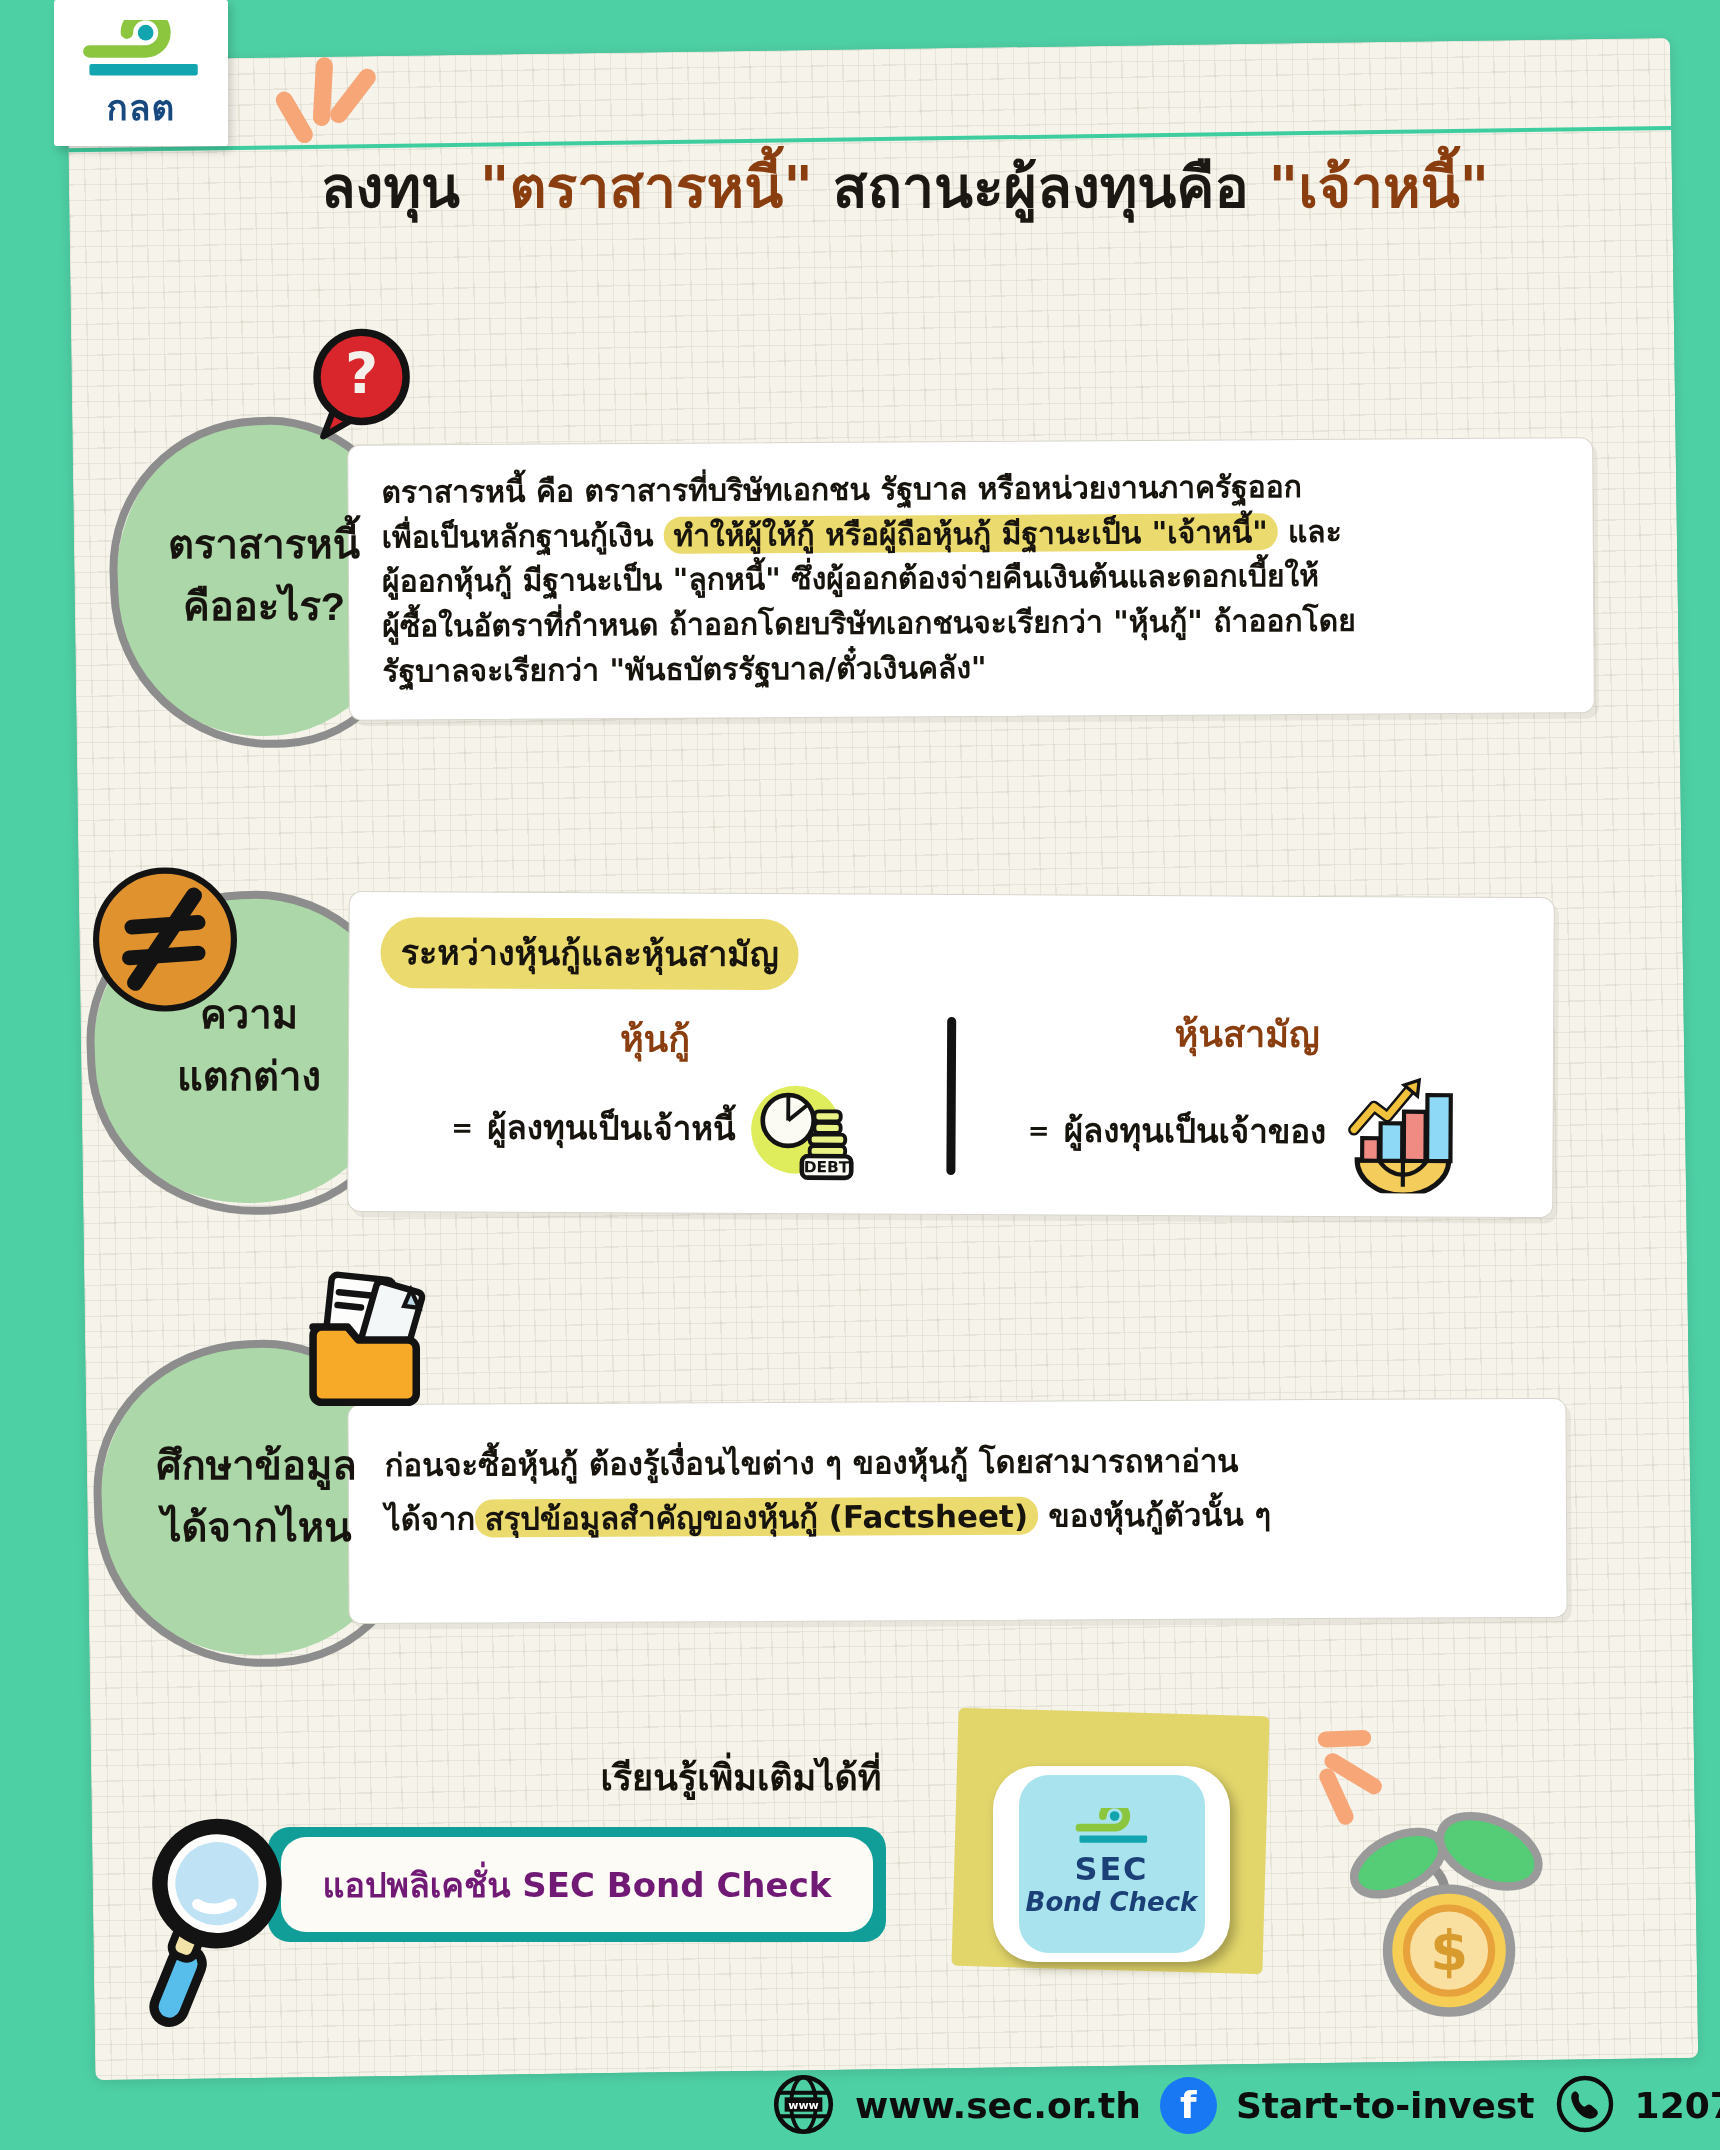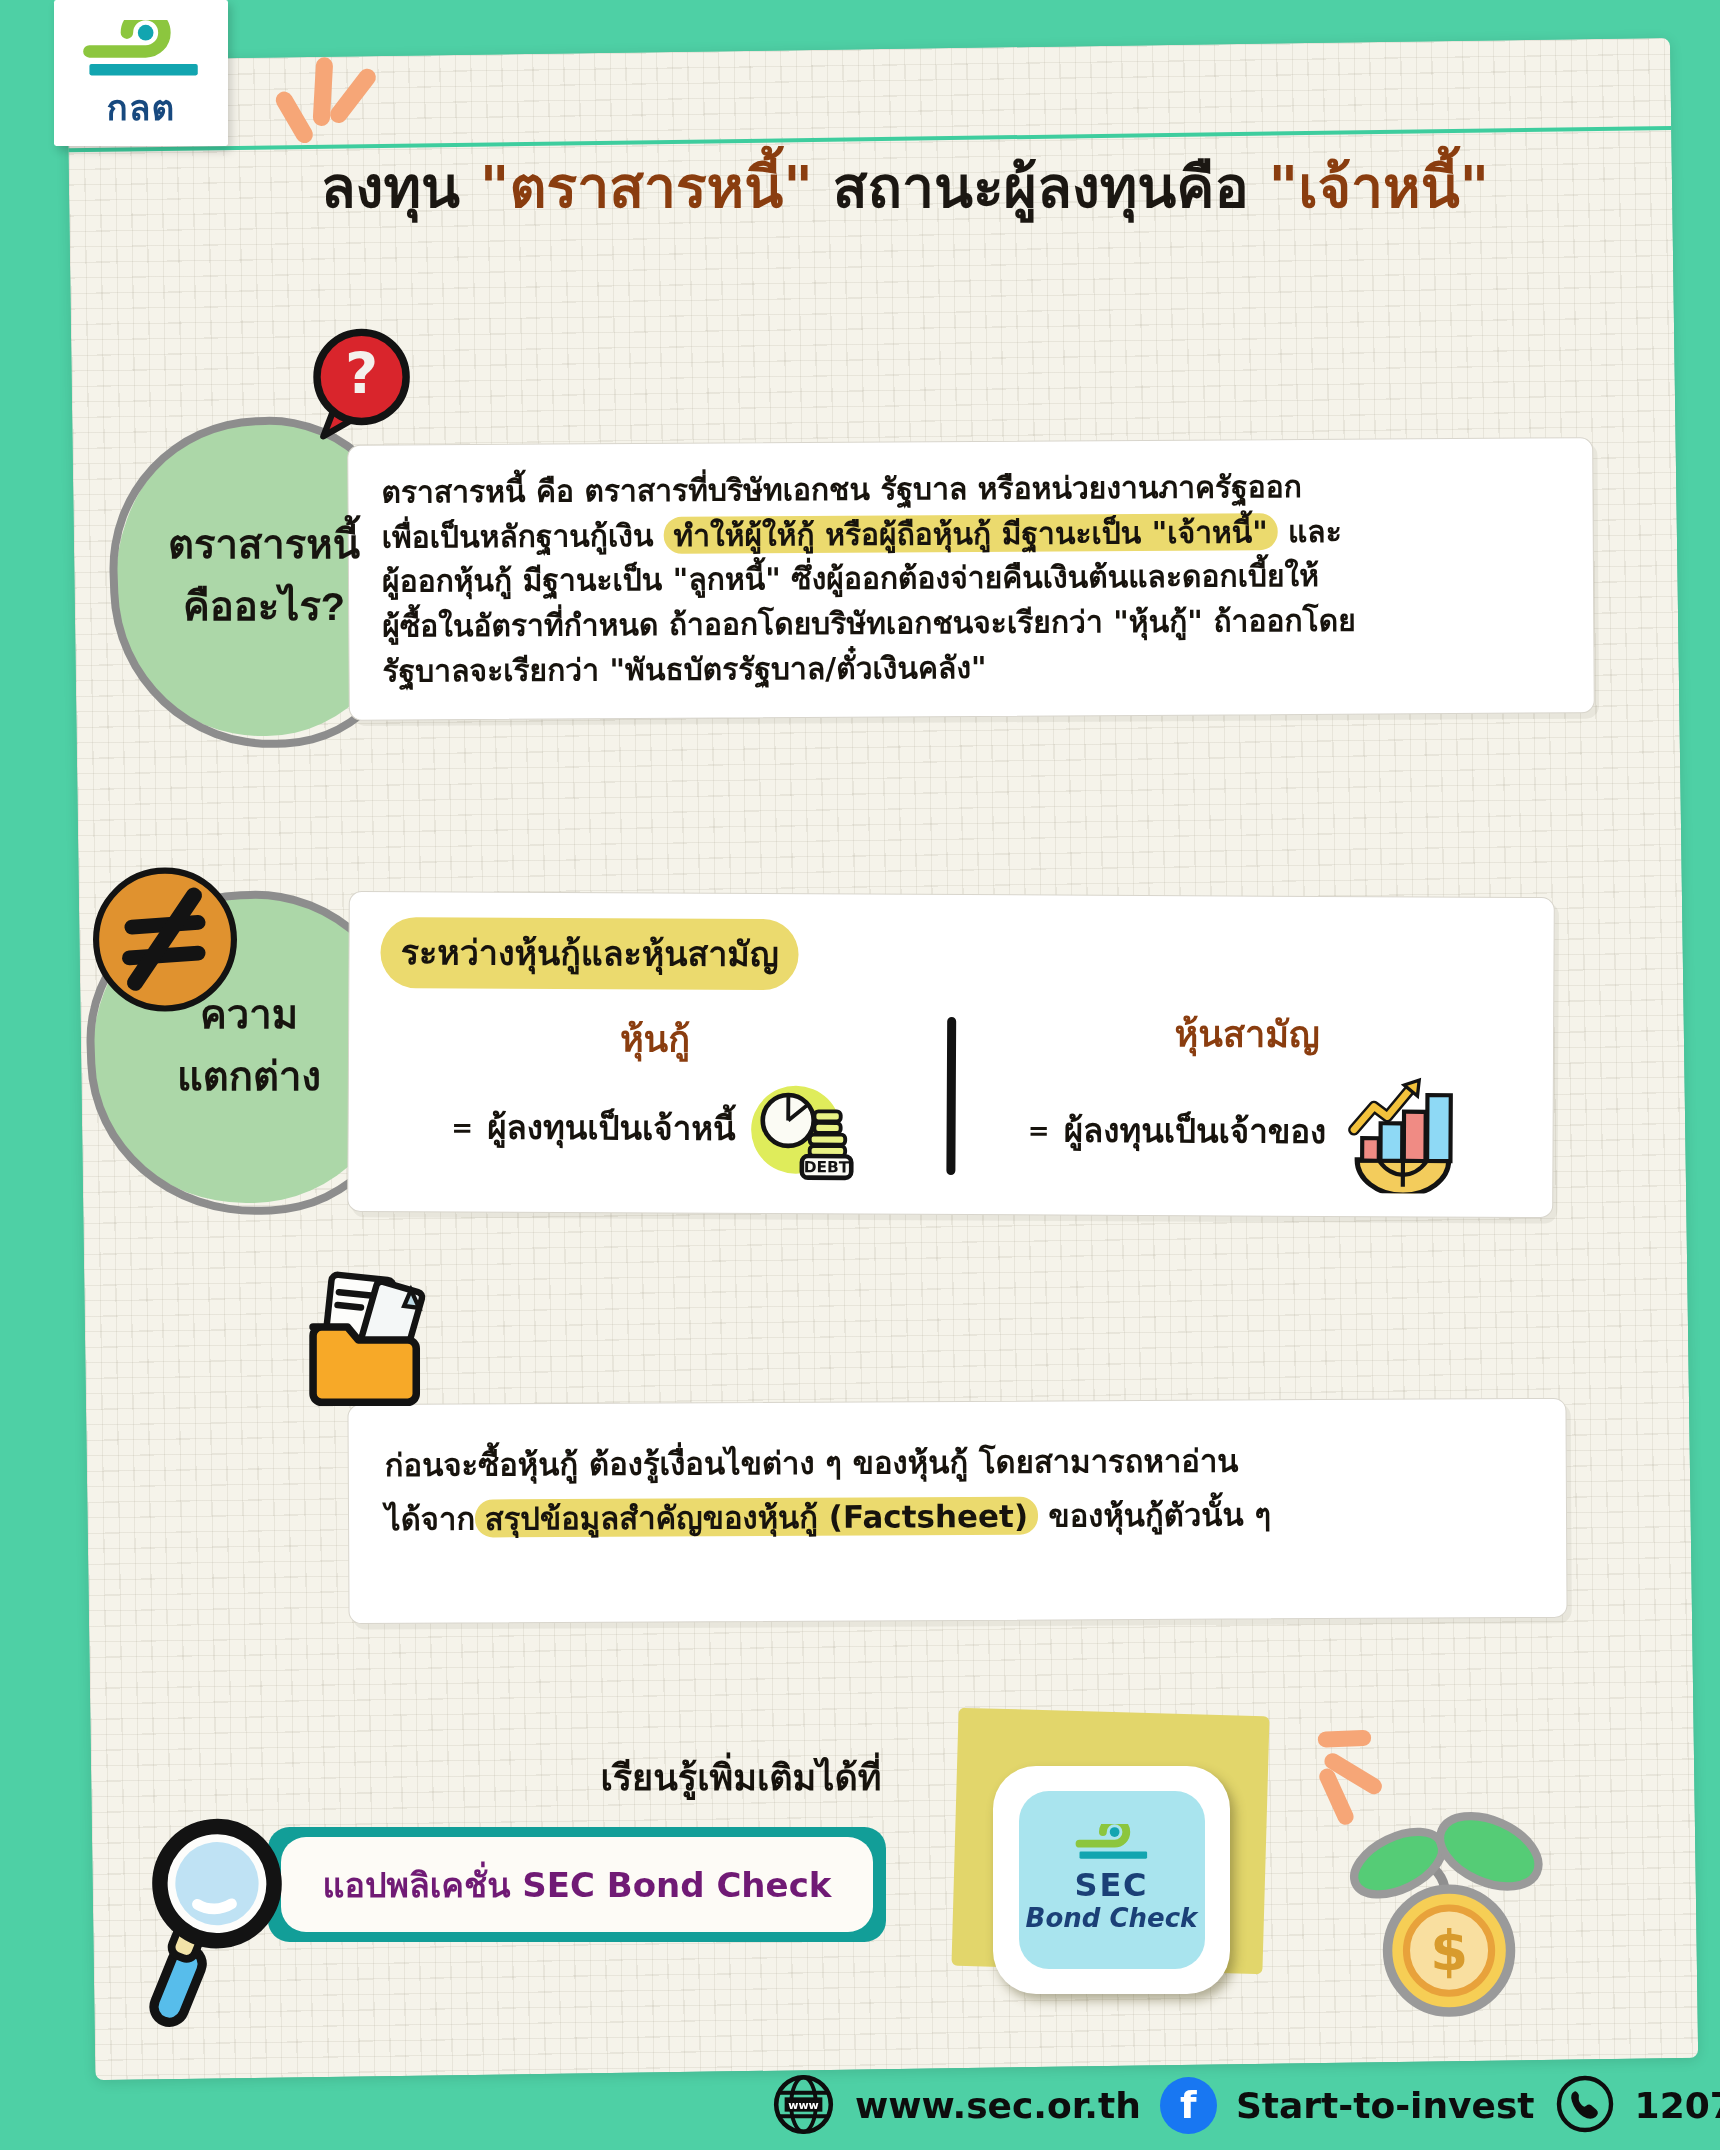--- a/index.html
+++ b/index.html
@@ -52,21 +52,21 @@
   .card3 .body-text{font-size:31px;line-height:1.75;}
 
   
   .icon-abs{position:absolute;z-index:3;}
 
   
   .learn-more{position:absolute;left:526px;top:1749px;width:430px;text-align:center;font-size:36px;font-weight:700;color:#16120C;}
   .pill{position:absolute;left:268px;top:1827px;width:618px;height:115px;background:#129E98;border-radius:21.5px;}
   .pill-inner{position:absolute;inset:10.2px 13px;background:#FDFBF6;border-radius:25px;display:flex;align-items:center;justify-content:center;font-size:34px;font-weight:700;color:#701a75;white-space:nowrap;}
   .yellow-card{position:absolute;left:955px;top:1712px;width:311px;height:258px;background:#E2D66B;border-radius:6px;transform:rotate(1.6deg);}
-  .app-white{position:absolute;left:993px;top:1766px;width:237px;height:228px;background:#FFFFFF;border-radius:43px;box-shadow:4.8px 6px 10.8px rgba(90,85,40,0.45);display:flex;align-items:center;justify-content:center;}
+  .app-white{position:absolute;left:993px;top:1766px;width:237px;height:196px;background:#FFFFFF;border-radius:43px;box-shadow:4.8px 6px 10.8px rgba(90,85,40,0.45);display:flex;align-items:center;justify-content:center;}
   .app-cyan{width:186px;height:178px;background:#A9E4EE;border-radius:30px;display:flex;flex-direction:column;align-items:center;justify-content:center;gap:1.2px;}
   .app-cyan .sec{color:#1B4077;font-size:32px;font-weight:700;line-height:1;letter-spacing:1.8px;}
   .app-cyan .bond{color:#1B4077;font-size:26px;font-weight:700;line-height:1.3;font-style:italic;}
 
   
   .footer{position:absolute;left:771px;top:2068px;height:74px;display:flex;align-items:center;gap:19px;color:#0D0D0D;}
   .footer .ftxt{font-size:36px;font-weight:700;white-space:nowrap;}
   .fb-circle{width:57px;height:57px;border-radius:50%;background:#1877F2;color:#FFFFFF;display:flex;align-items:center;justify-content:center;font-size:38px;font-weight:700;}
 </style>
 </head>
@@ -184,20 +184,24 @@
               <path d="M16,74 L40,46 L56,58 L84,24" fill="none" stroke="#131313" stroke-width="14" stroke-linecap="round" stroke-linejoin="round"></path>
               <path d="M16,74 L40,46 L56,58 L84,24" fill="none" stroke="#F3C23C" stroke-width="8" stroke-linecap="round" stroke-linejoin="round"></path>
               <path d="M76,20 l18,-6 l-2,19 z" fill="#F3C23C" stroke="#131313" stroke-width="4"></path>
             </svg>
           </span>
         </div>
       </div>
     </div>
   </div>
 
+  <div class="blob" style="left:100px;top:1344px;width:313px;height:311px;">
+    <span class="l">ศึกษาข้อมูล</span>
+    <span class="l">ได้จากไหน</span>
+  </div>
 
   <span class="icon-abs" style="left:298px;top:1271px;">
     <svg width="129" height="140" viewBox="0 0 120 130">
       <g transform="rotate(6 60 40)">
         <rect x="28" y="6" width="58" height="76" rx="6" fill="#FDFDFB" stroke="#131313" stroke-width="6"></rect>
         <path d="M36,22 h30 M36,34 h22" stroke="#131313" stroke-width="6" stroke-linecap="round"></path>
       </g>
       <g transform="rotate(16 88 48)">
         <rect x="64" y="14" width="44" height="66" rx="5" fill="#F4F7F7" stroke="#131313" stroke-width="6"></rect>
         <path d="M108,28 l-14,2 l2,-16 z" fill="#BFDCE8" stroke="#131313" stroke-width="4"></path>

